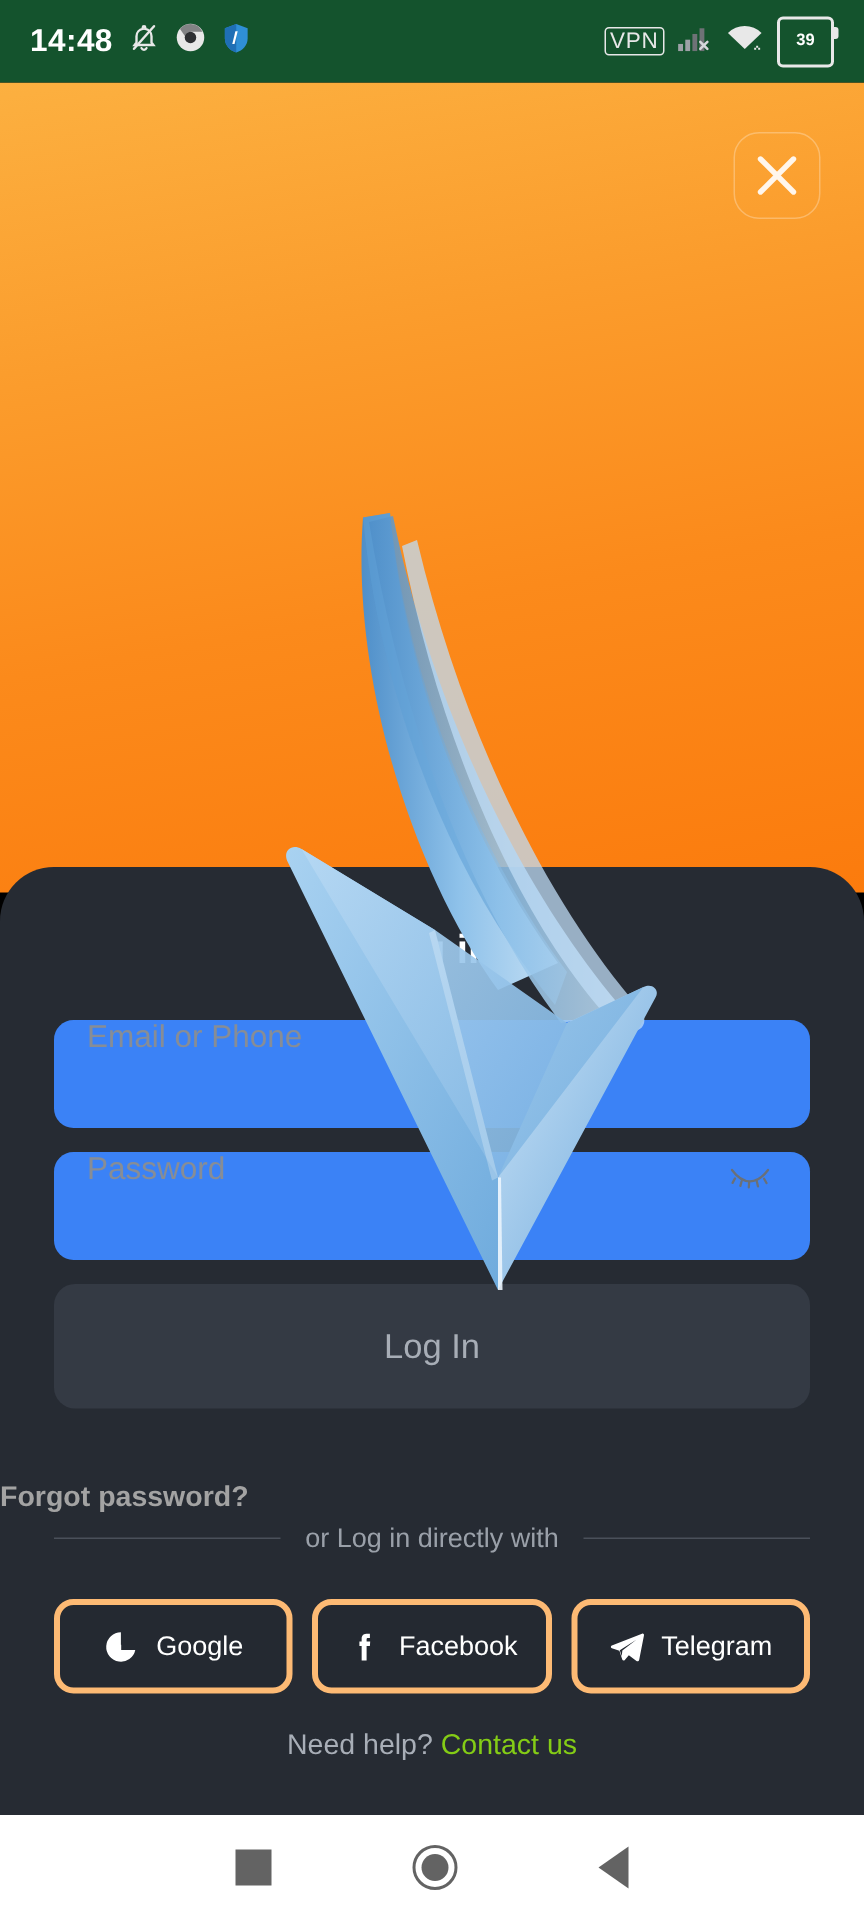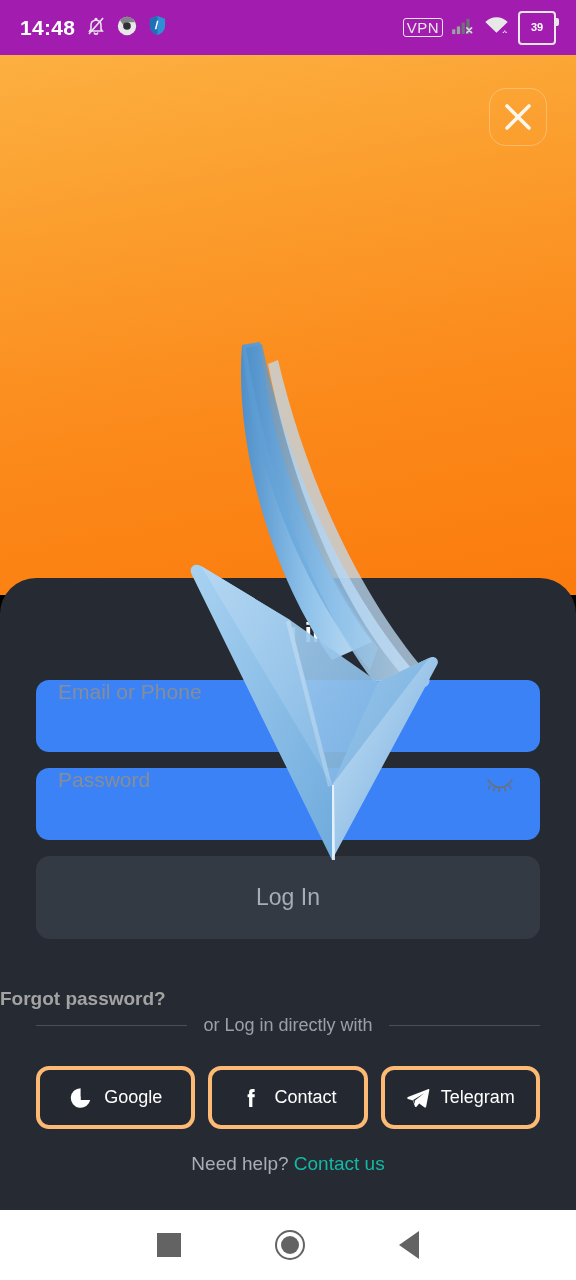--- a/index.html
+++ b/index.html
@@ -7,21 +7,21 @@
     width:576px; height:1280px;
     background:#000;
     font-family:"Liberation Sans", sans-serif;
     overflow:hidden;
   }
   #screen { position:relative; width:576px; height:1280px; overflow:hidden; }
 
   
   .statusbar{
     position:absolute; top:0; left:0; width:576px; height:55px;
-    background:#a21caf;
+    background:#14532d;
     display:flex; align-items:center; justify-content:space-between;
     padding:0 20px; color:#fff; z-index:30;
   }
   .sb-left{ display:flex; align-items:center; gap:11px; }
   .sb-right{ display:flex; align-items:center; gap:9px; }
   .sb-clock{ font-size:21px; font-weight:bold; letter-spacing:.3px; }
   .vpn-badge{
     border:1.8px solid #e8e8e8; border-radius:3px;
     font-size:15px; font-weight:normal; letter-spacing:.5px;
     padding:1px 3px 1.5px; color:#e8e8e8; line-height:1;text-align:center;
@@ -108,21 +108,21 @@
     border:4px solid #fdba74; background:#242931;
     display:flex; align-items:center; justify-content:center; gap:11px;
     color:#fff; font-size:18px; cursor:pointer;
   }
   .social svg{ display:block; flex-shrink:0; }
 
   .need-help{
     position:absolute; top:575px; left:0; width:100%;
     text-align:center; font-size:19px; color:#a8aeb7;
   }
-  .need-help .contact{ color:#14b8a6; }
+  .need-help .contact{ color:#84cc16; }
 
   
   .arrow-wrap{
     position:absolute; left:182px; top:330px;
     width:260px; height:540px; z-index:20; pointer-events:none;
   }
 
   
   .navbar{
     position:absolute; left:0; bottom:0; width:576px; height:70px;
@@ -245,21 +245,21 @@
         </span>
         <span>Google</span>
       </div>
 
       <div class="social">
         <span>
           <svg width="24" height="24" viewBox="0 0 24 24">
             <path fill="#ffffff" d="M15.6 8.3h-2.2V6.9c0-.7.4-.9.8-.9h1.4V3.1l-2.3-.01c-2.6 0-3.2 1.9-3.2 3.2v2h-1.5v3h1.5V21h3.3v-9.7h2.2l.2-3z"></path>
           </svg>
         </span>
-        <span>Contact</span>
+        <span>Facebook</span>
       </div>
 
       <div class="social">
         <span>
           <svg width="24" height="24" viewBox="0 0 24 24">
             <path fill="#ffffff" d="M22 3.2 1.9 11c-.9.35-.88 1.6.03 1.9l5 1.6 1.9 5.8c.25.75 1.2.92 1.7.33l2.7-3.1 5.1 3.8c.66.48 1.6.13 1.78-.68L23.3 4.3c.2-.9-.6-1.5-1.3-1.1zM8.9 14.4l-.4 3.7-1.3-4 11-6.9-9.3 7.2z"></path>
           </svg>
         </span>
         <span>Telegram</span>
       </div>

